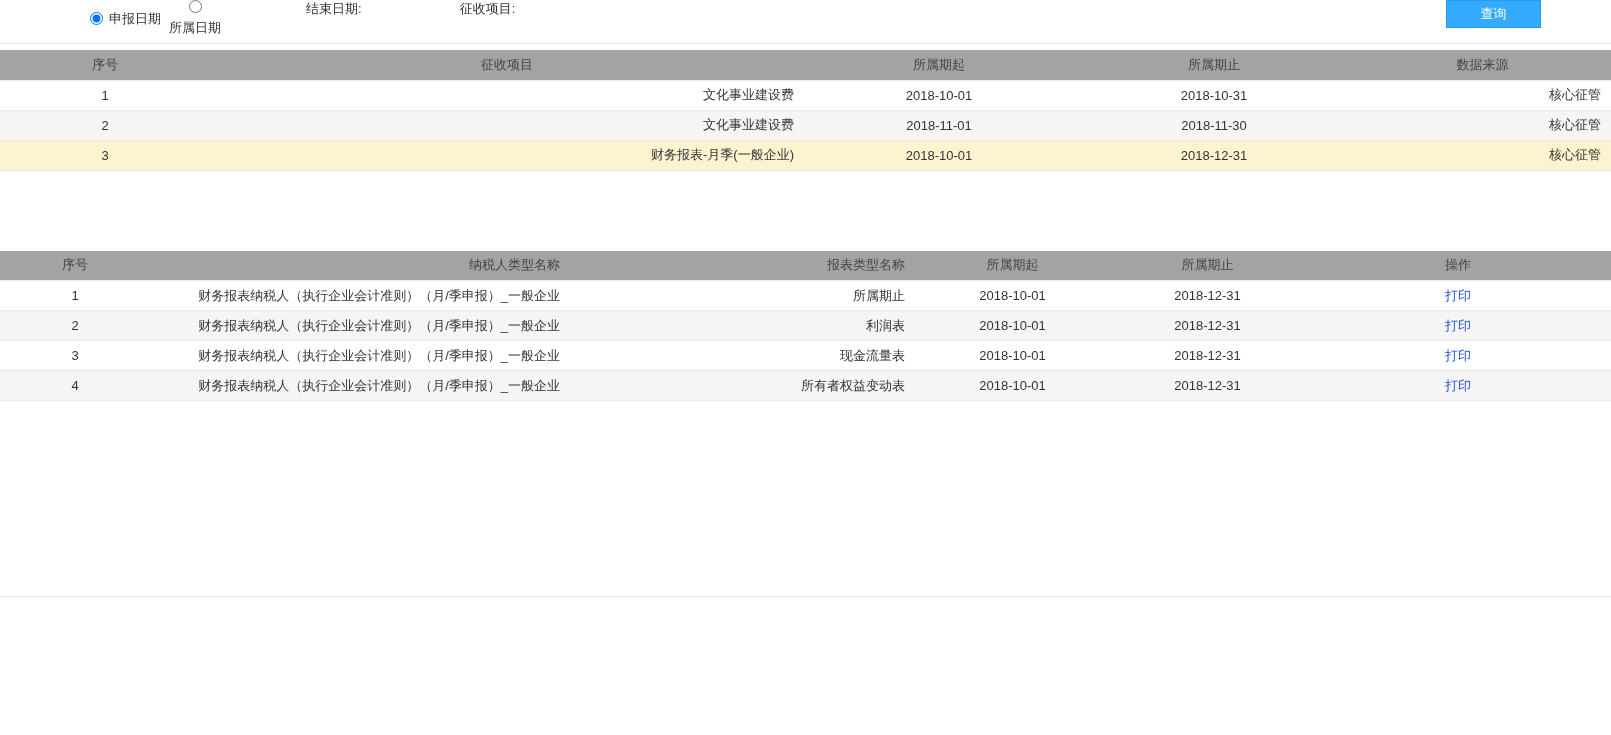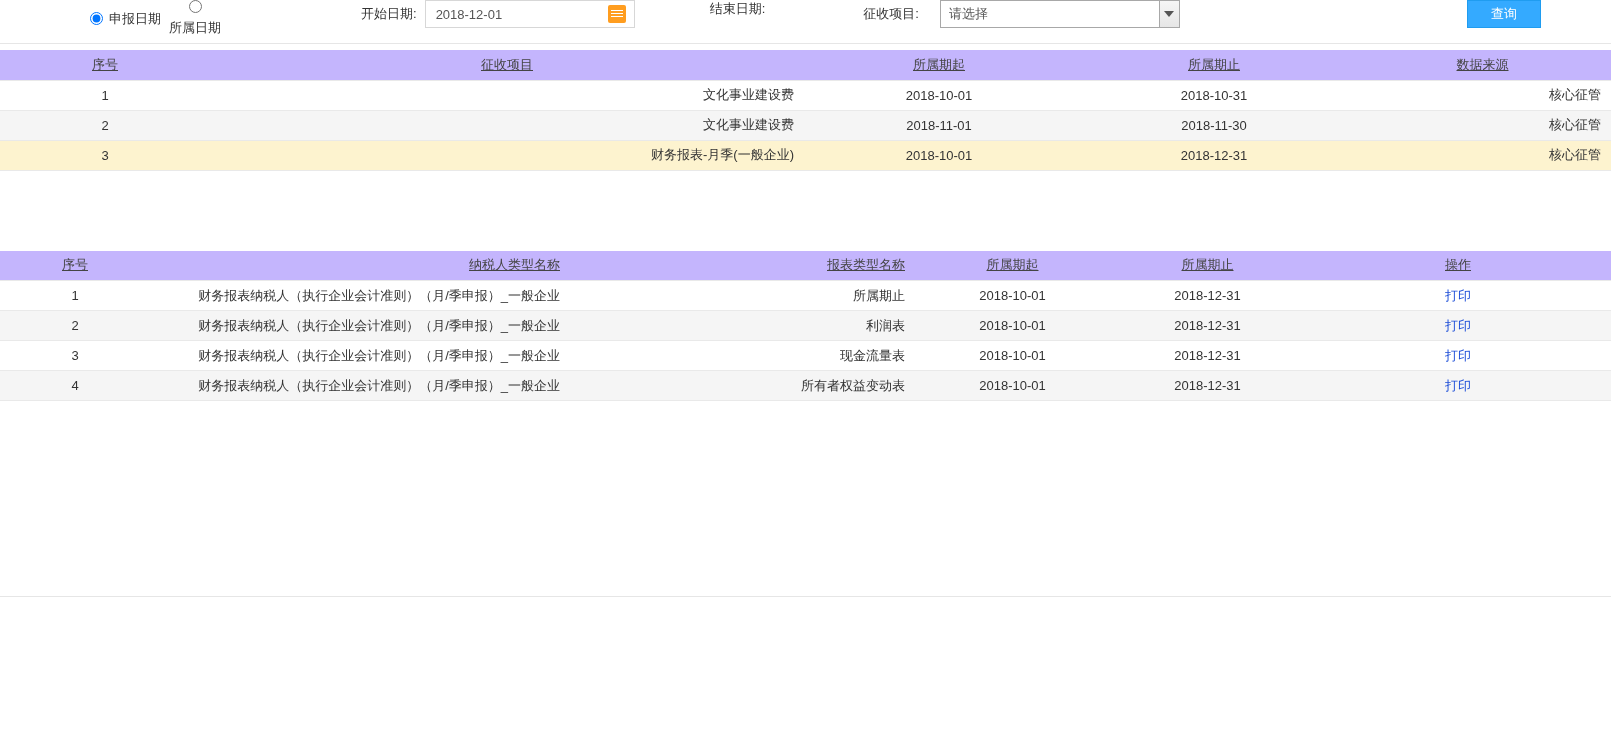--- a/index.html
+++ b/index.html
@@ -101,21 +101,21 @@
     width: 20px; height: 100%;
     border-left:1px solid #a8a8a8;
     background: linear-gradient(#f6f6f6,#e6e6e6);
     display:flex; align-items:center; justify-content:center;
   }
   .select-box .dd-btn svg { width:10px; height:6px; }
 
   .query-btn {
     position: absolute;
     right: 70px;
-    width: 74px;
+    width: 95px;
     height: 28px;
     background: #34aaff;
     color: #fff;
     border: 1px solid #1f9cf0;
     display: flex;
     align-items: center;
     justify-content: center;
     cursor: pointer;
     font-size: 13px;
   }
@@ -125,21 +125,21 @@
   th, td {
     font-weight: normal;
     font-size: 13px;
     height: 30px;
     padding: 0 10px;
     border-bottom: 1px solid #e9e9e9;
     overflow: hidden;
     white-space: nowrap;
     text-overflow: ellipsis;
   }
-  th { background: #c4b5fd; color: #444; text-decoration: underline; }
+  th { background: #a3a3a3; color: #444; }
 
   .table1 { margin-top: 6px; }
   .table1 col.c0 { width: 210px; }
   .table1 col.c1 { width: 594px; }
   .table1 col.c2 { width: 270px; }
   .table1 col.c3 { width: 280px; }
   .table1 col.c4 { width: auto; }
 
   .table1 th.center, .table1 td.center { text-align:center; }
   .table1 td.left { text-align:right; }
@@ -173,42 +173,27 @@
       <label>
         <input type="radio" name="dateType" checked="" style="">
         <span class="radio-lbl">申报日期</span>
       </label>
       <label style="margin-left:4px;flex-direction:column;">
         <input type="radio" name="dateType" style="">
         <span class="radio-lbl">所属日期</span>
       </label>
     </div>
 
-    <div class="date-block" style="margin-left:80px;">
-      <span class="lbl">开始日期:</span>
-      <div class="date-input">
-        <input type="text" value="2018-12-01" style="">
-        <span class="cal-icon"></span>
-      </div>
-    </div>
 
     <div class="date-block" style="margin-left:25px;">
       <span class="lbl">结束日期:</span>
     </div>
 
     <div class="select-block" style="margin-left:40px;">
       <span class="lbl">征收项目:</span>
-      <div class="select-box">
-        <span class="placeholder">请选择</span>
-        <span class="dd-btn">
-          <svg viewBox="0 0 10 6">
-              <path d="M0 0 L5 6 L10 0 Z" fill="#555"></path>
-            </svg>
-        </span>
-      </div>
     </div>
 
     <div class="query-btn">
       <span>查询</span>
     </div>
   </div>
 
   <table class="table1">
     <colgroup>
         <col class="c0">

